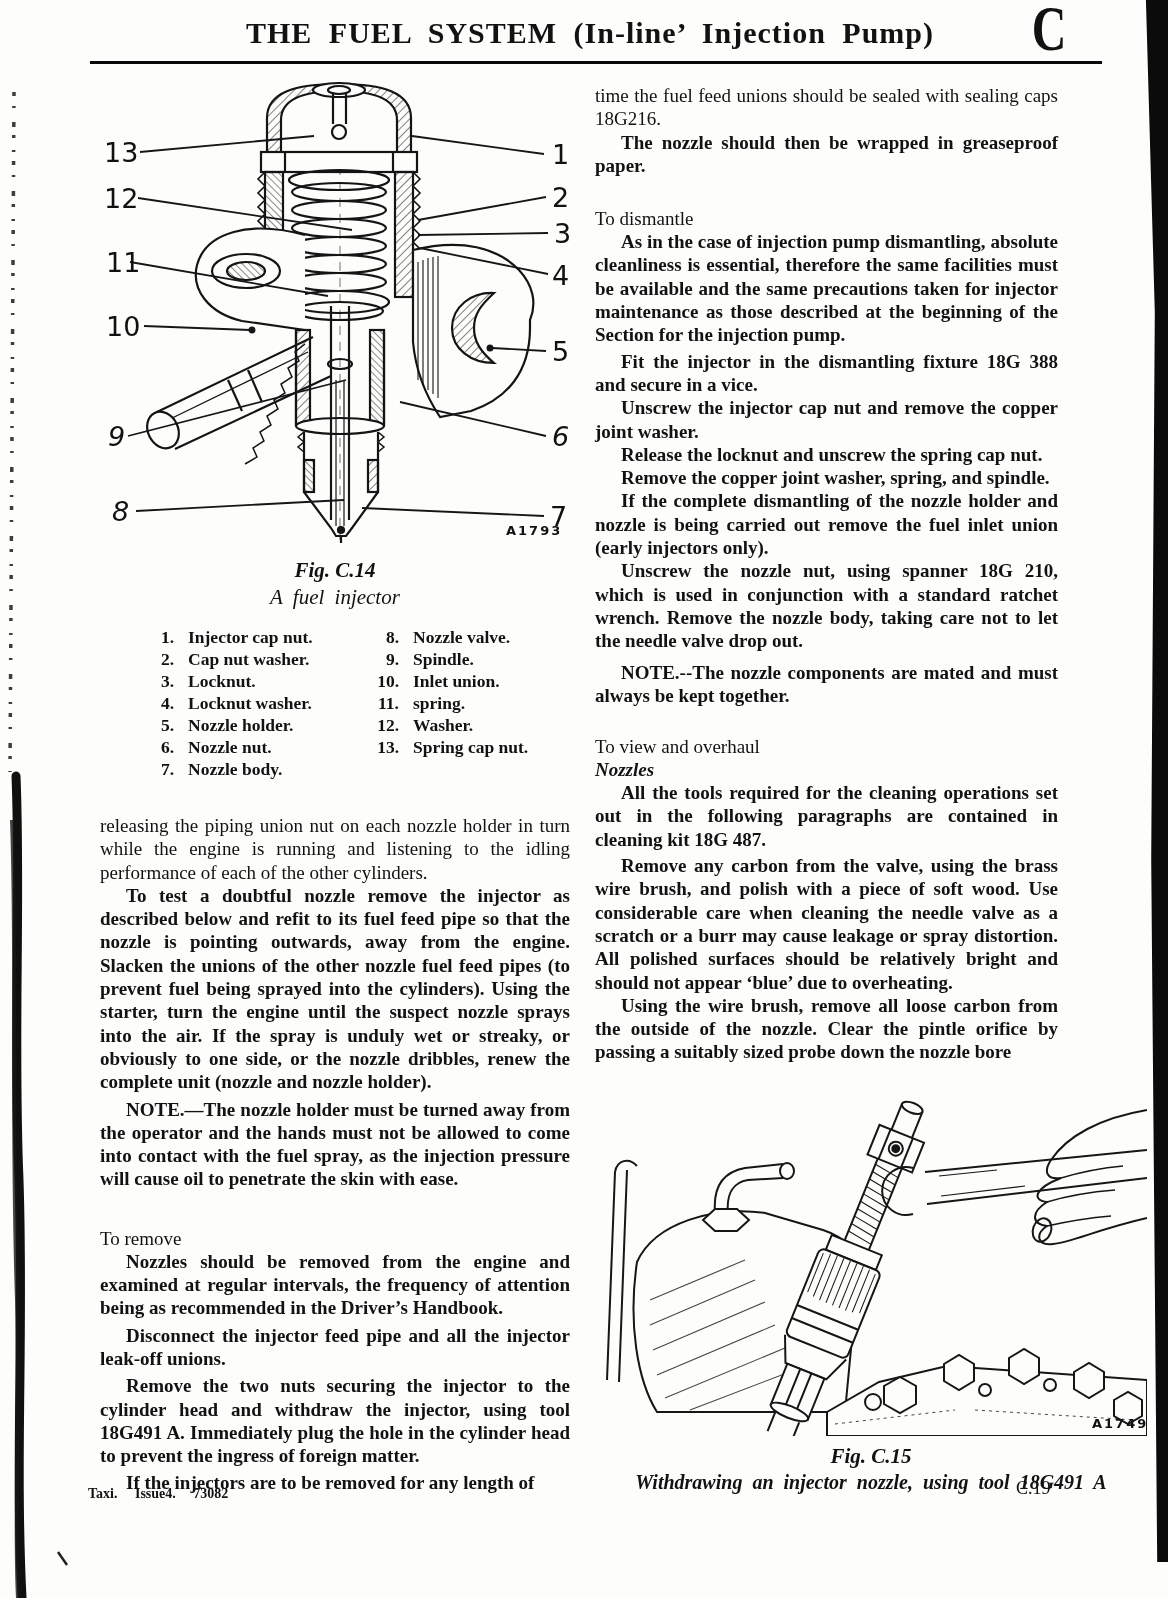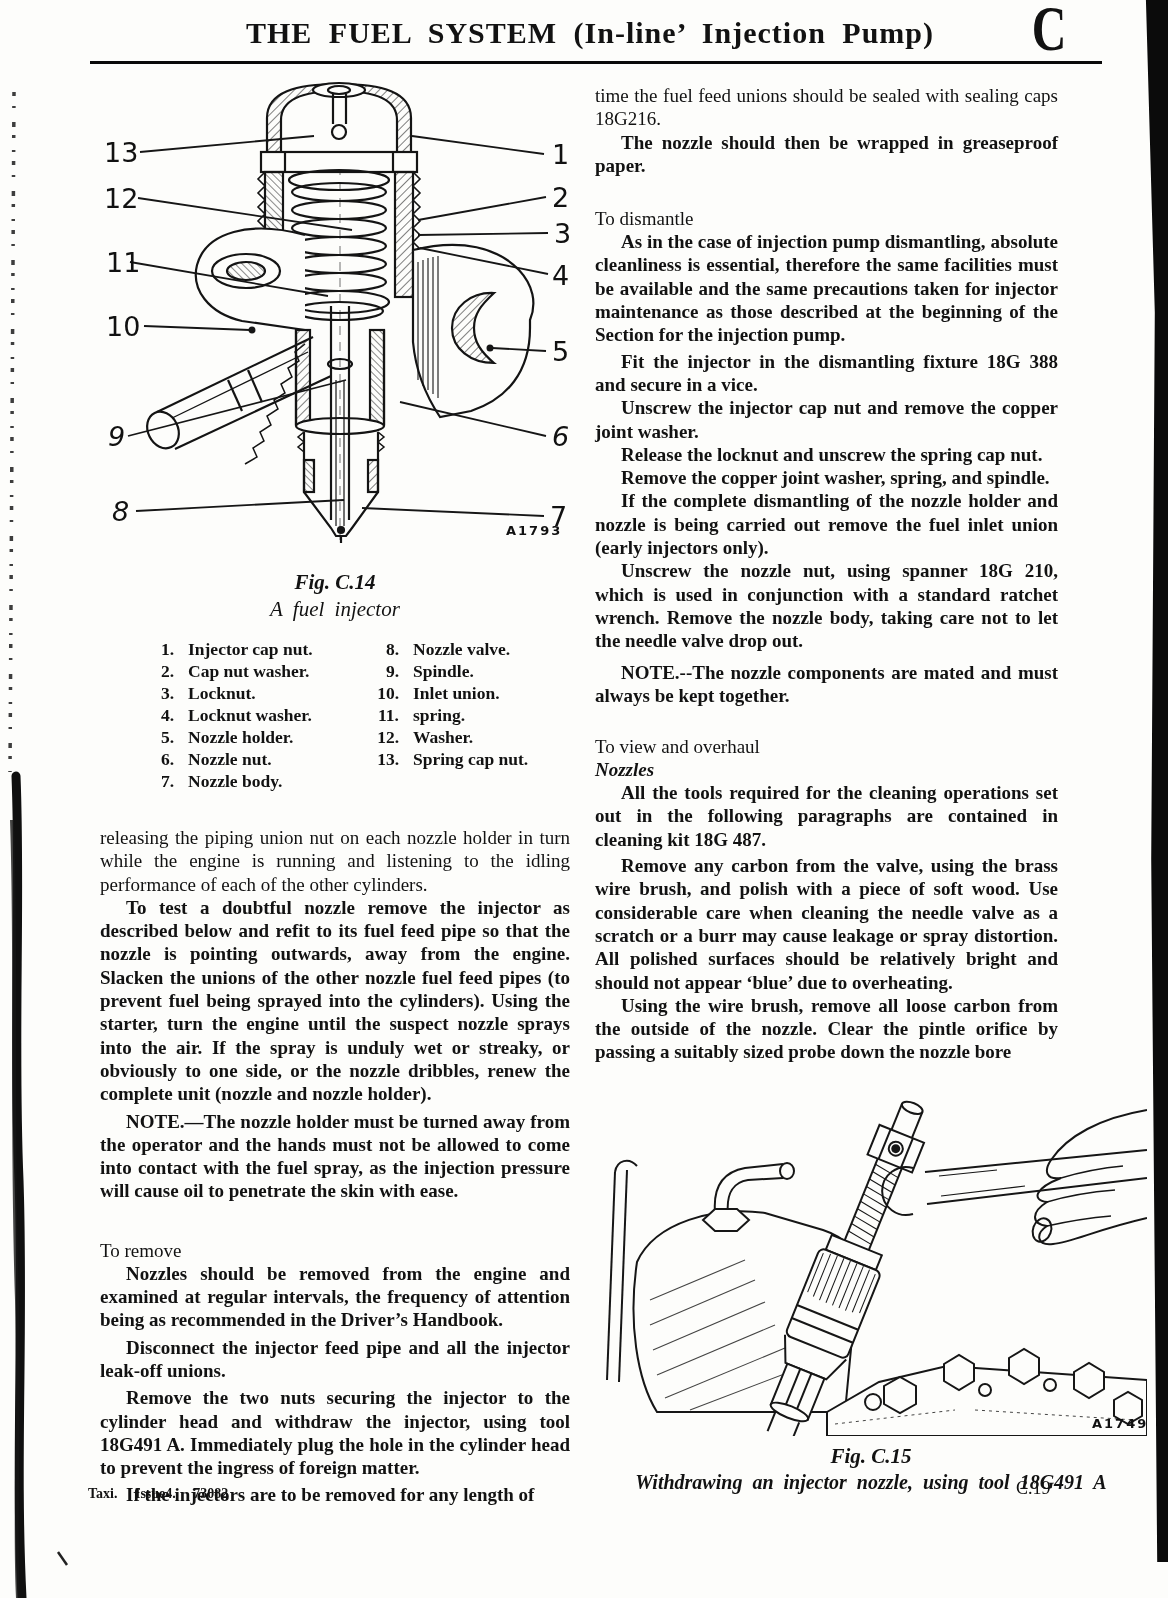--- a/index.html
+++ b/index.html
@@ -172,21 +172,21 @@
       <text class="co" x="452" y="127">2</text>
       <text class="co" x="454" y="163">3</text>
       <text class="co" x="452" y="205">4</text>
       <text class="co" x="452" y="281">5</text>
       <text class="co it" x="452" y="366">6</text>
       <text class="co" x="450" y="446">7</text>
       <text class="code" x="406" y="455">A1793</text>
     </g>
   </svg>
 
-  <p class="cap-fig" style="margin-top:20px">Fig. C.14</p>
+  <p class="cap-fig" style="margin-top:8px">Fig. C.14</p>
   <p class="cap-sub">A fuel injector</p>
 
   <div class="parts">
     <ul class="c1">
       <li>
           <span class="pn">1.</span>
           <span class="pt">Injector cap nut.</span>
         </li>
       <li>
           <span class="pn">2.</span>

